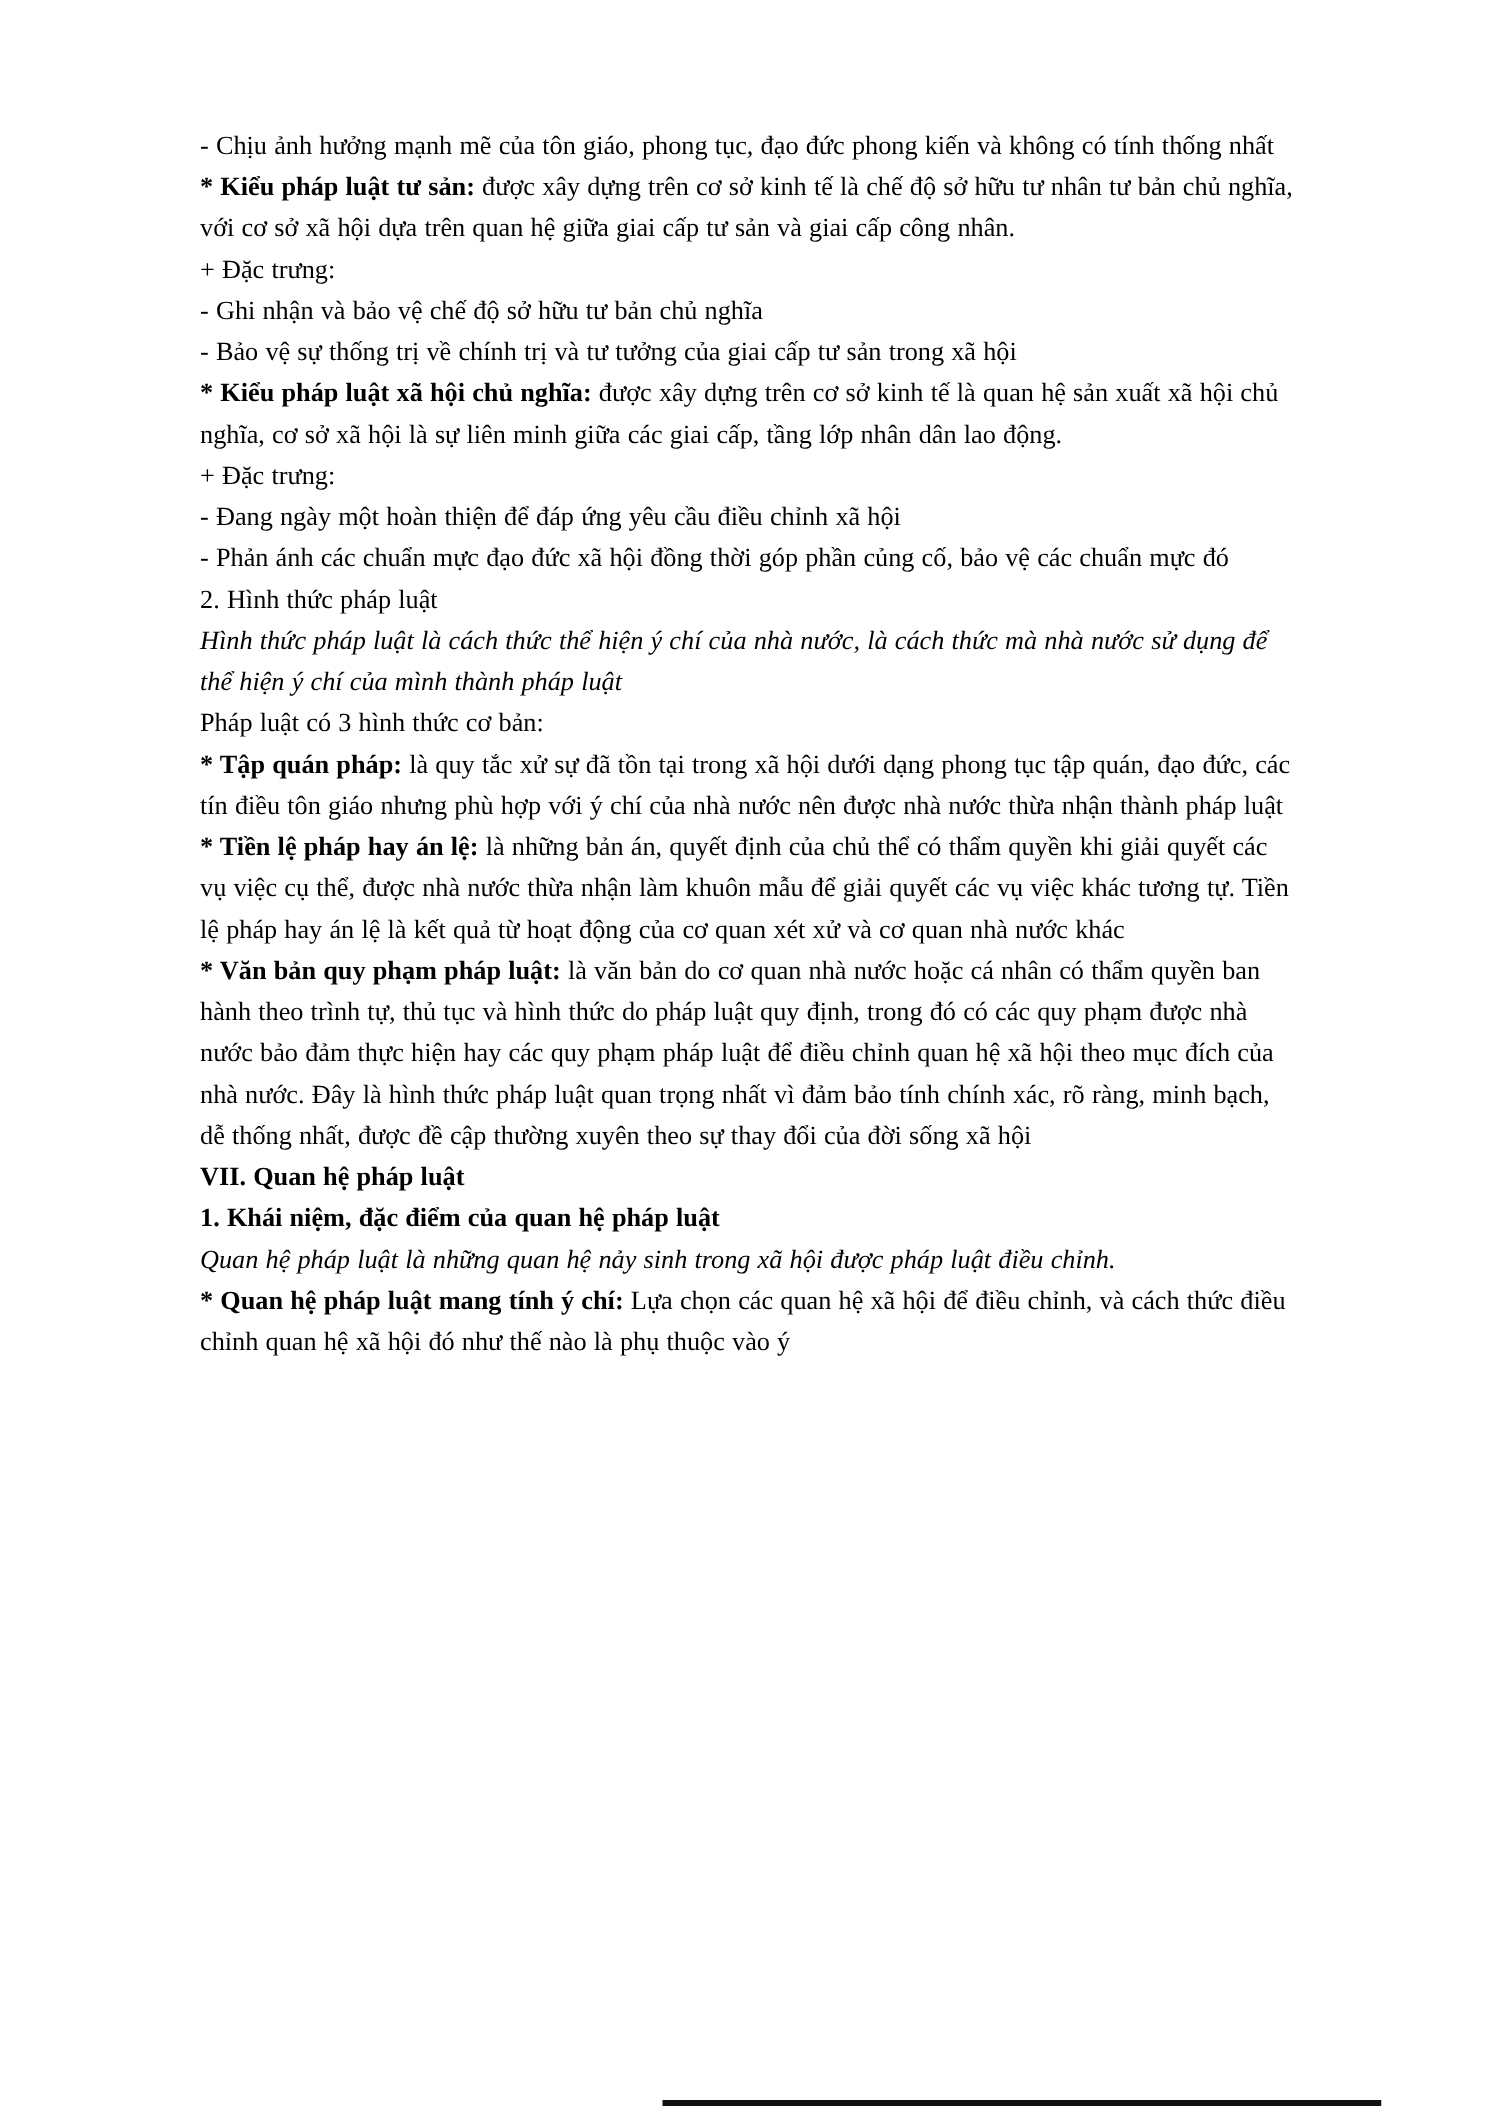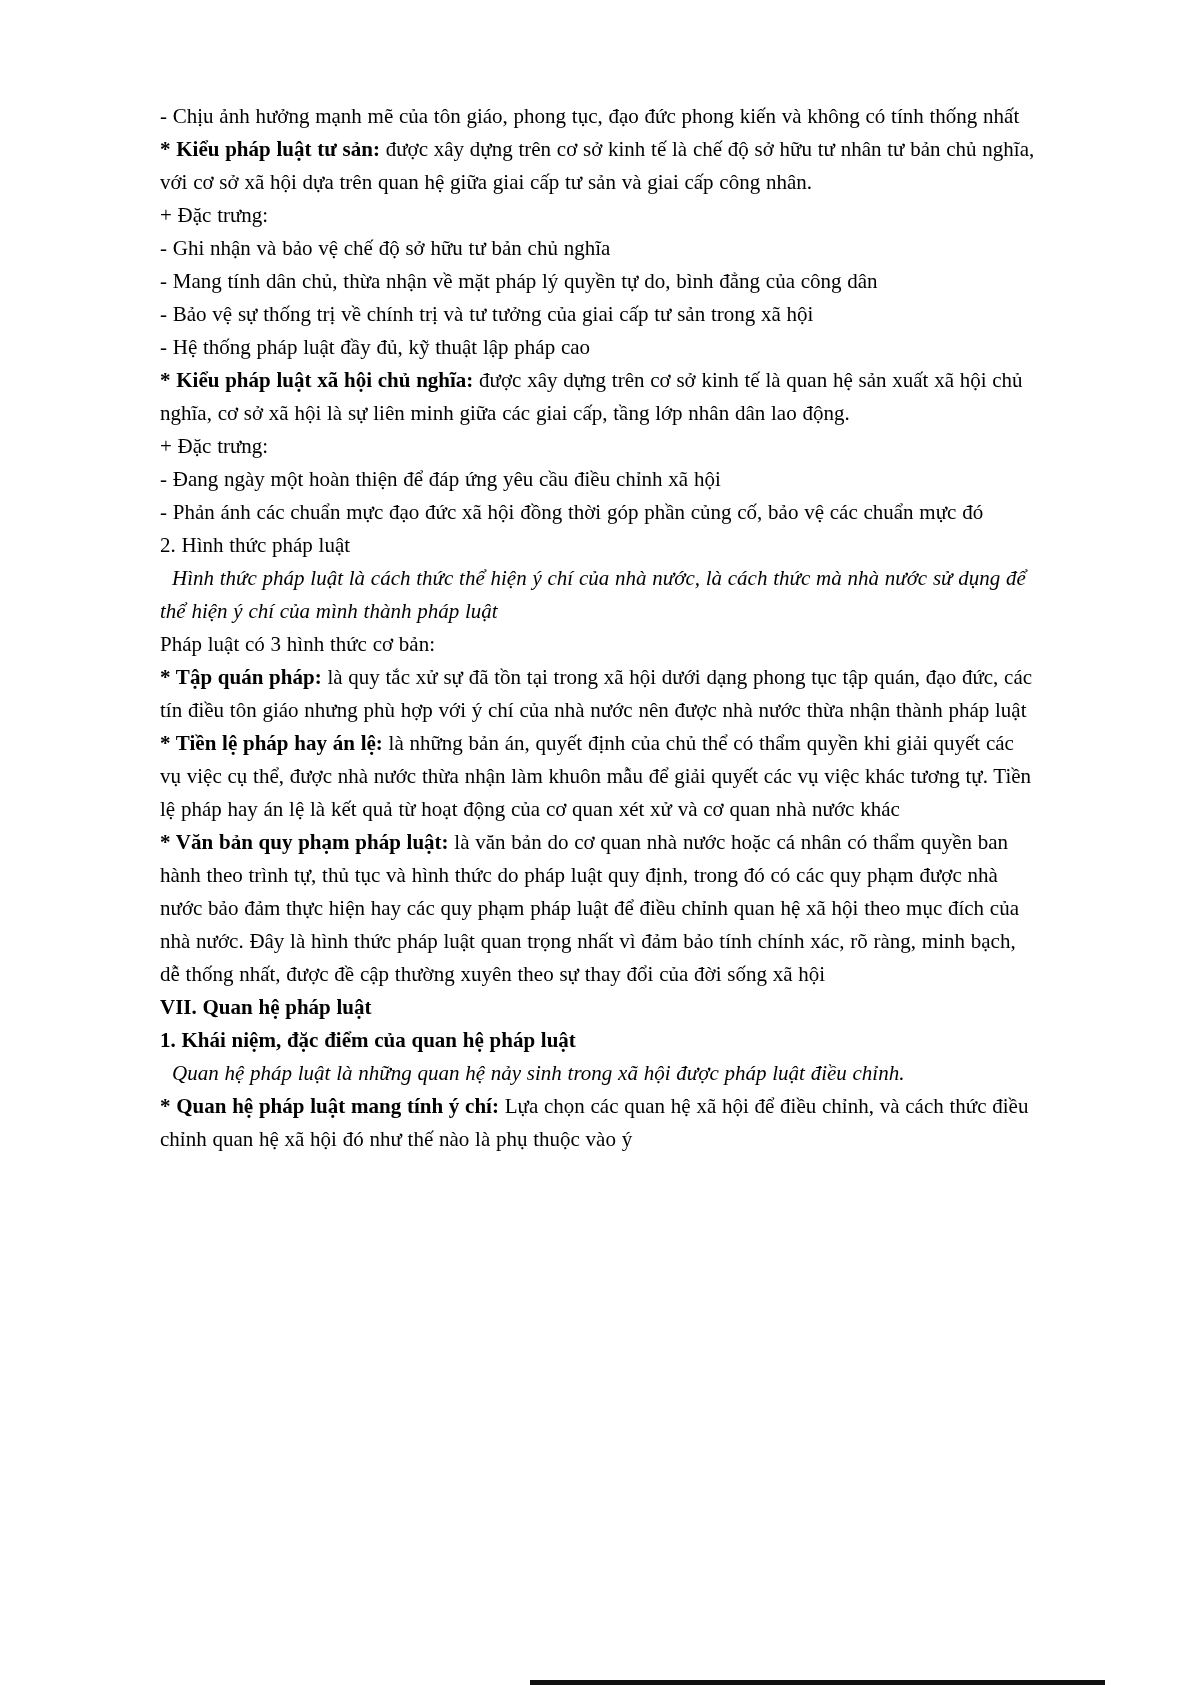--- a/index.html
+++ b/index.html
@@ -32,42 +32,40 @@
     font-size: 21px;
     line-height: 33px;
     text-align: left;
     word-spacing: 0.5px;
   }
   .para {
     margin: 0;
     padding: 0;
   }
   .bold { font-weight: bold; }
-  .italic { font-style: italic; margin-left: 12px; }
+  .italic { font-style: italic; }
   .bottom-bar {
     position: absolute;
     left: 530px;
     bottom: 0;
     width: 575px;
     height: 5px;
     background: #111111;
   }
 </style>
 </head>
 <body style="background: rgb(255, 255, 255); color: rgb(0, 0, 0);">
 
 <div class="page">
   <div class="doc-body">
       <p class="para"><span>- Chịu ảnh hưởng mạnh mẽ của tôn giáo, phong tục, đạo đức phong kiến và không có tính thống nhất</span></p>
       <p class="para"><span class="bold">* Kiểu pháp luật tư sản:</span><span> được xây dựng trên cơ sở kinh tế là chế độ sở hữu tư nhân tư bản chủ nghĩa, với cơ sở xã hội dựa trên quan hệ giữa giai cấp tư sản và giai cấp công nhân.</span></p>
       <p class="para"><span>+ Đặc trưng:</span></p>
       <p class="para"><span>- Ghi nhận và bảo vệ chế độ sở hữu tư bản chủ nghĩa</span></p>
-      <p class="para"><span>- Mang tính dân chủ, thừa nhận về mặt pháp lý quyền tự do, bình đẳng của công dân</span></p>
       <p class="para"><span>- Bảo vệ sự thống trị về chính trị và tư tưởng của giai cấp tư sản trong xã hội</span></p>
-      <p class="para"><span>- Hệ thống pháp luật đầy đủ, kỹ thuật lập pháp cao</span></p>
       <p class="para"><span class="bold">* Kiểu pháp luật xã hội chủ nghĩa:</span><span> được xây dựng trên cơ sở kinh tế là quan hệ sản xuất xã hội chủ nghĩa, cơ sở xã hội là sự liên minh giữa các giai cấp, tầng lớp nhân dân lao động.</span></p>
       <p class="para"><span>+ Đặc trưng:</span></p>
       <p class="para"><span>- Đang ngày một hoàn thiện để đáp ứng yêu cầu điều chỉnh xã hội</span></p>
       <p class="para"><span>- Phản ánh các chuẩn mực đạo đức xã hội đồng thời góp phần củng cố, bảo vệ các chuẩn mực đó</span></p>
       <p class="para"><span>2. Hình thức pháp luật</span></p>
       <p class="para"><span class="italic">Hình thức pháp luật là cách thức thể hiện ý chí của nhà nước, là cách thức mà nhà nước sử dụng để thể hiện ý chí của mình thành pháp luật</span></p>
       <p class="para"><span>Pháp luật có 3 hình thức cơ bản:</span></p>
       <p class="para"><span class="bold">* Tập quán pháp:</span><span> là quy tắc xử sự đã tồn tại trong xã hội dưới dạng phong tục tập quán, đạo đức, các tín điều tôn giáo nhưng phù hợp với ý chí của nhà nước nên được nhà nước thừa nhận thành pháp luật</span></p>
       <p class="para"><span class="bold">* Tiền lệ pháp hay án lệ:</span><span> là những bản án, quyết định của chủ thể có thẩm quyền khi giải quyết các vụ việc cụ thể, được nhà nước thừa nhận làm khuôn mẫu để giải quyết các vụ việc khác tương tự. Tiền lệ pháp hay án lệ là kết quả từ hoạt động của cơ quan xét xử và cơ quan nhà nước khác</span></p>
       <p class="para"><span class="bold">* Văn bản quy phạm pháp luật:</span><span> là văn bản do cơ quan nhà nước hoặc cá nhân có thẩm quyền ban hành theo trình tự, thủ tục và hình thức do pháp luật quy định, trong đó có các quy phạm được nhà nước bảo đảm thực hiện hay các quy phạm pháp luật để điều chỉnh quan hệ xã hội theo mục đích của nhà nước. Đây là hình thức pháp luật quan trọng nhất vì đảm bảo tính chính xác, rõ ràng, minh bạch, dễ thống nhất, được đề cập thường xuyên theo sự thay đổi của đời sống xã hội</span></p>

